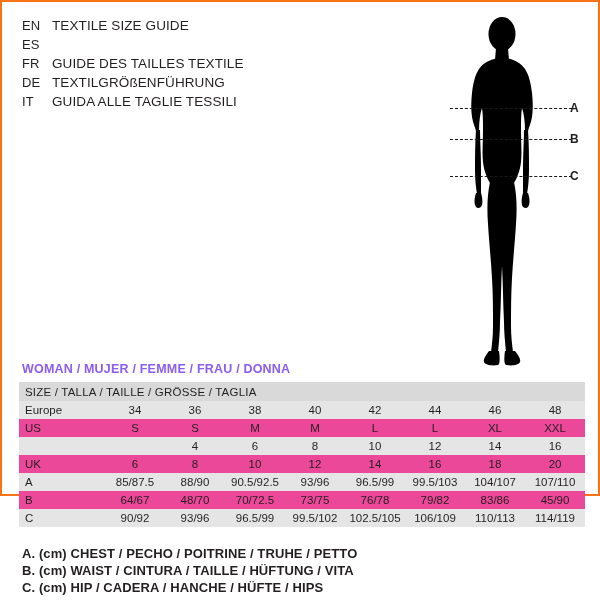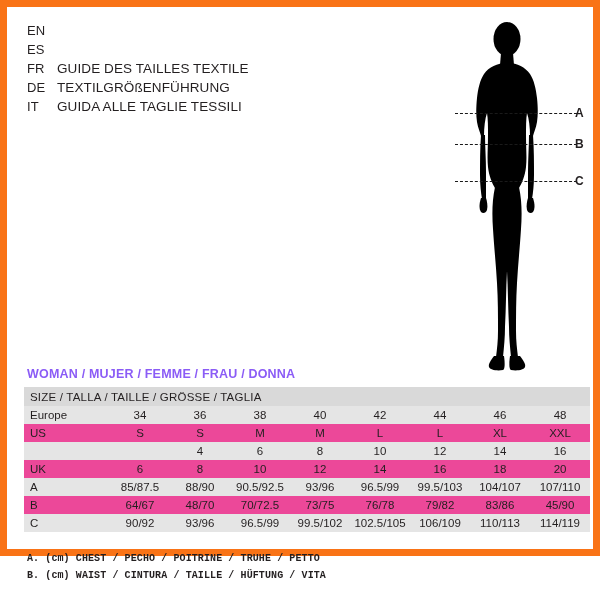--- a/index.html
+++ b/index.html
@@ -10,23 +10,23 @@
     width: 600px;
     height: 600px;
     background: #ffffff;
     font-family: "Liberation Sans", sans-serif;
     color: #231f20;
     overflow: hidden;
   }
   .page {
     position: relative;
     width: 600px;
-    height: 556px;
+    height: 496px;
     box-sizing: border-box;
-    border: 7px solid #f97316;
+    border: 2px solid #f97316;
   }
 
   
   .lang-block {
     position: absolute;
     left: 20px;
     top: 16px;
     width: 300px;
   }
   .lang-row {
@@ -126,36 +126,36 @@
   }
 
   
   .notes {
     position: absolute;
     left: 20px;
     top: 543px;
     width: 560px;
   }
   .note-row {
-    font-size: 10px;
+    font-size: 13px;
     font-weight: 700;
     color: #231f20;
     line-height: 17px;
     letter-spacing: .1px;
-    font-family: Liberation Mono, monospace;
   }
 </style>
 </head>
 <body>
 
 <div class="page">
 
   <div class="lang-block">
     <div class="lang-row">
       <span class="lang-code">EN</span>
+      <span class="lang-text">TEXTILE SIZE GUIDE</span>
     </div>
     <div class="lang-row">
       <span class="lang-code">ES</span>
     </div>
     <div class="lang-row">
       <span class="lang-code">FR</span>
       <span class="lang-text">GUIDE DES TAILLES TEXTILE</span>
     </div>
     <div class="lang-row">
       <span class="lang-code">DE</span>
@@ -336,15 +336,16 @@
           <td>110/113</td>
           <td>114/119</td>
         </tr>
       </tbody>
     </table>
   </div>
 
   <div class="notes">
     <div class="note-row">A. (cm) CHEST / PECHO / POITRINE / TRUHE / PETTO</div>
     <div class="note-row">B. (cm) WAIST / CINTURA / TAILLE / HÜFTUNG / VITA</div>
+    <div class="note-row">C. (cm) HIP / CADERA / HANCHE / HÜFTE / HIPS</div>
   </div>
 
 </div>
 
 </body></html>

